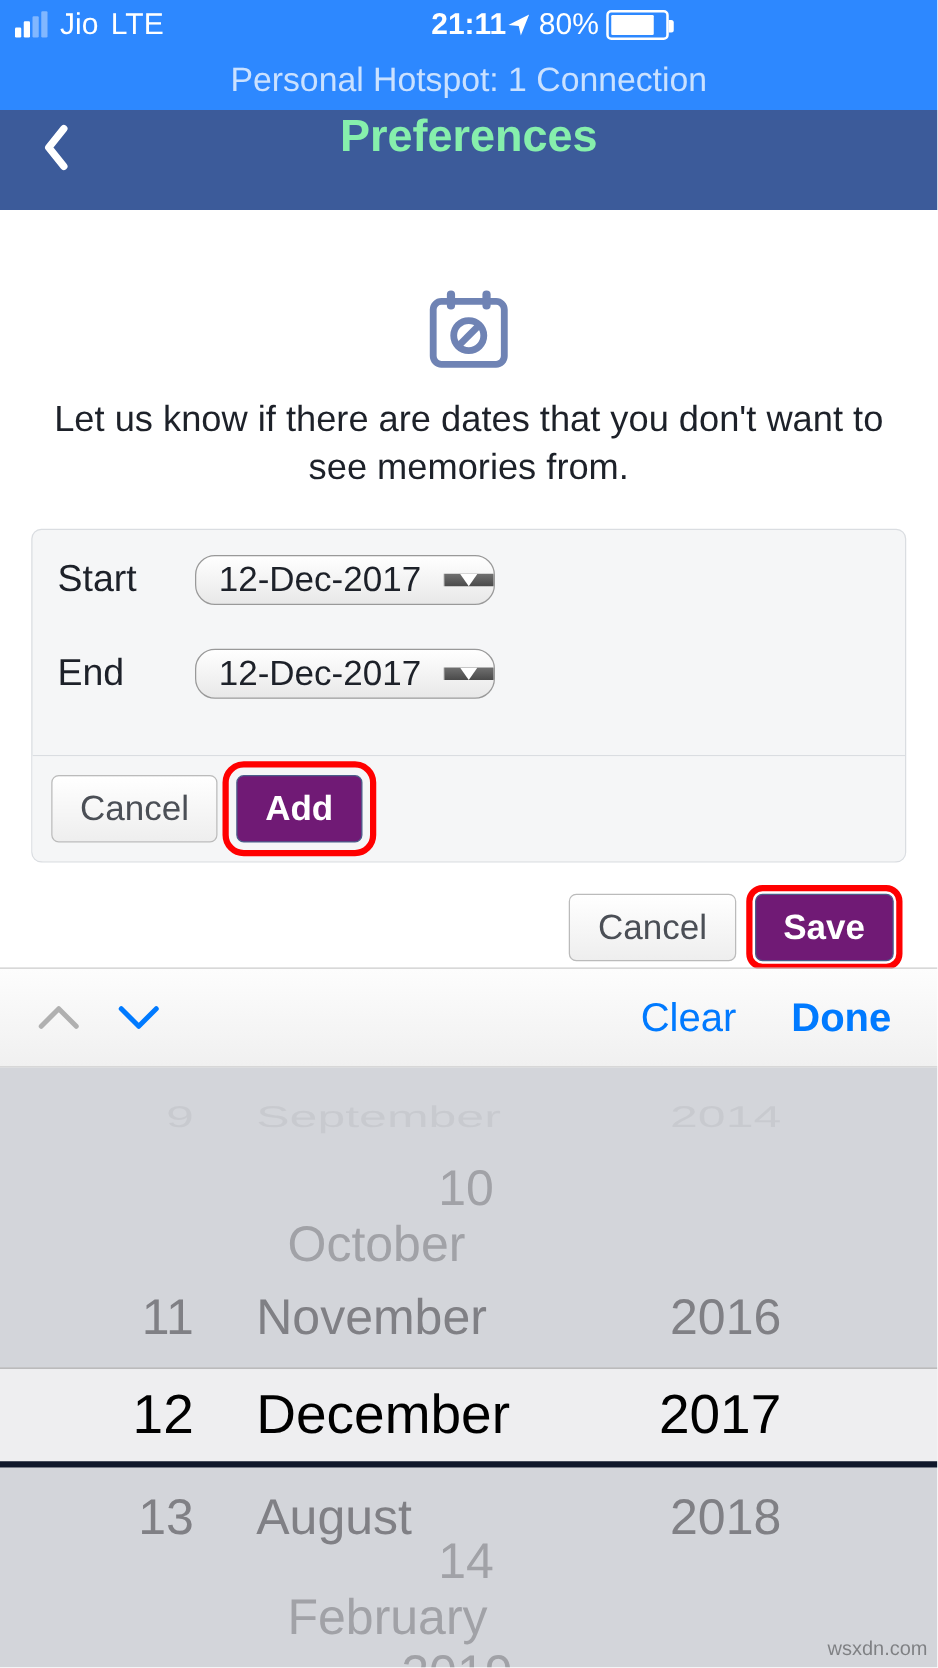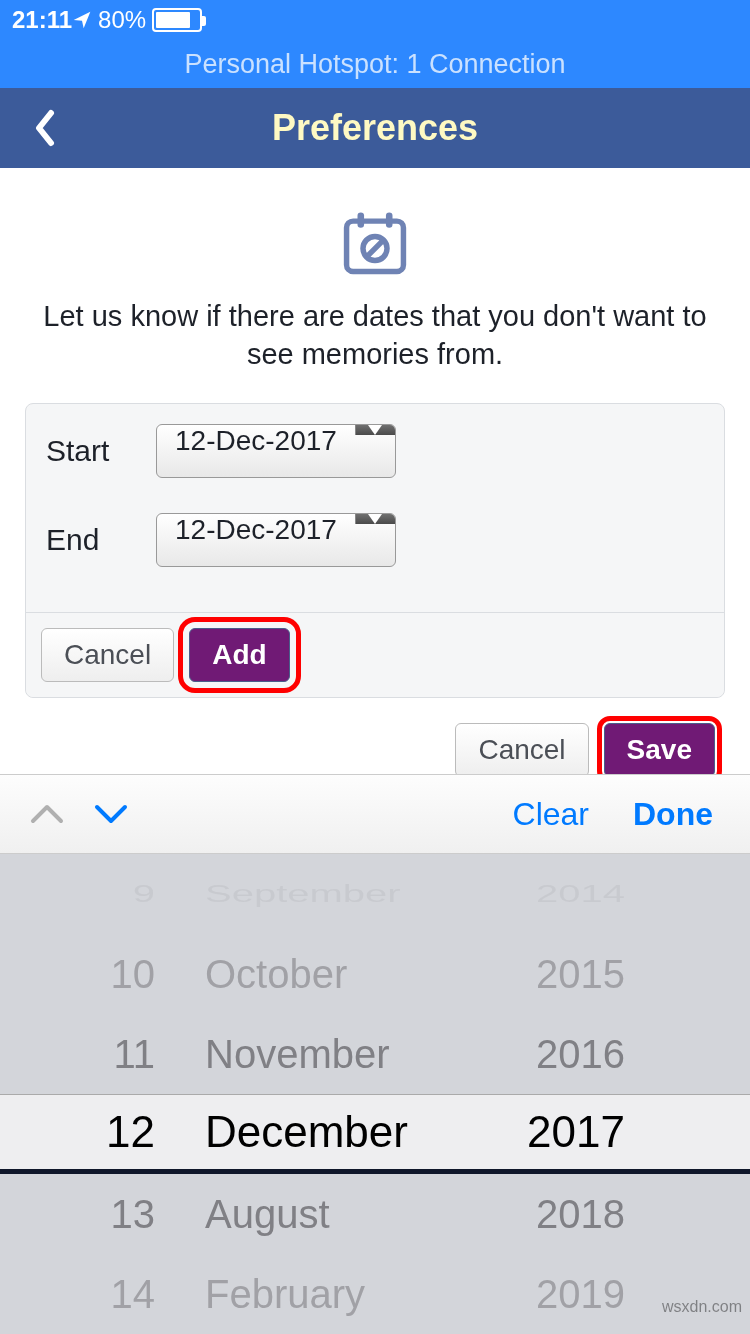--- a/index.html
+++ b/index.html
@@ -11,33 +11,33 @@
 .status-right { flex: 1; display: flex; align-items: center; gap: 6px; }
 .sig-bars { display: flex; align-items: flex-end; gap: 2px; height: 20px; }
 .sig-bars span { width: 5px; background: #fff; border-radius: 1px; }
 .sig-bars span.dim { background: rgba(255,255,255,0.4); }
 .battery { width: 50px; height: 24px; border: 2px solid #fff; border-radius: 4px; position: relative; padding: 2px; }
 .battery::after { content: ""; position: absolute; right: -6px; top: 6px; width: 4px; height: 10px; background: #fff; border-radius: 0 2px 2px 0; }
 .battery-fill { height: 100%; width: 80%; background: #fff; border-radius: 1px; }
 
 .hotspot-bar { height: 48px; background: #2d88ff; color: rgba(255,255,255,0.75); display: flex; align-items: center; justify-content: center; font-size: 27px; }
 
-.nav-bar { height: 80px; background: #3c5b9a; color: #fef9c3; display: flex; align-items: center; position: relative; }
+.nav-bar { height: 80px; background: #3c5b9a; color: #86efac; display: flex; align-items: flex-start; position: relative; }
 .back-btn { position: absolute; left: 15px; width: 60px; height: 60px; display: flex; align-items: center; justify-content: center; }
 .nav-title { flex: 1; text-align: center; font-size: 36px; font-weight: 700; }
 
-.content { padding: 40px 20px 20px; }
+.content { padding: 60px 20px 20px; }
 .hero-icon { display: flex; justify-content: center; margin-bottom: 20px; }
 .instructions { text-align: center; font-size: 29px; color: #1d2129; padding: 0 15px; line-height: 1.3; margin-bottom: 30px; }
 
 .date-card { border: 1px solid #dadde1; border-radius: 8px; margin: 0 5px; background: #f5f6f7; }
 .date-rows { padding: 20px 20px 10px; }
 .date-row { display: flex; align-items: center; margin-bottom: 35px; gap: 30px; }
 .date-label { font-size: 30px; color: #1d2129; width: 80px; }
-.date-select { display: flex; align-items: flex-start; height: 54px; border: 1px solid #999; border-radius: 6px; overflow: hidden; background: linear-gradient(#fff,#e8e8e8); }
+.date-select { display: flex; align-items: center; height: 40px; border: 1px solid #999; border-radius: 16px; overflow: hidden; background: linear-gradient(#fff,#e8e8e8); }
 .date-value { padding: 0 18px; font-size: 28px; display: flex; align-items: center; color: #1d2129; }
 .date-arrow { width: 40px; background: linear-gradient(#707070,#4a4a4a); display: flex; align-items: center; justify-content: center; border-left: 1px solid #888; }
 .card-actions { border-top: 1px solid #dadde1; padding: 15px; display: flex; gap: 15px; background: #f5f6f7; border-radius: 0 0 8px 8px; }
 .btn { padding: 10px 22px; font-size: 28px; border-radius: 6px; border: 1px solid #bbb; background: linear-gradient(#fff,#eee); color: #4b4f56; font-weight: 500; }
 .btn-primary { background: #701a75; color: #fff; border-color: #4a5d8a; font-weight: 600; }
 
 .page-actions { display: flex; justify-content: flex-end; gap: 15px; padding: 25px 15px 0; }
 
 .highlight { outline: 5px solid #ff0000; outline-offset: 6px; }
 .highlight-tight { outline: 5px solid #ff0000; outline-offset: 2px; }
@@ -50,28 +50,38 @@
 
 .picker { position: absolute; bottom: 0; left: 0; right: 0; height: 480px; background: #d3d5da; overflow: hidden; }
 .wheel-row { display: flex; height: 80px; align-items: center; justify-content: center; }
 .wheel-row .col-day { width: 100px; text-align: right; padding-right: 30px; }
 .wheel-row .col-month { width: 330px; text-align: left; padding-left: 20px; }
 .wheel-row .col-year { width: 150px; text-align: right; padding-right: 40px; }
 .wheel-row span { font-size: 40px; color: #808085; }
 .picker .selected { background: #eeeef0; border-top: 1px solid #aaa; border-bottom: 5px solid #0f172a; }
 .picker .selected span { color: #000; font-size: 44px; font-weight: 400; }
 .fade-more { opacity: 0.12; transform: scaleY(0.6); }
-.fade-1 { opacity: 0.6; }
-
-.watermark { position: absolute; bottom: 18px; right: 8px; font-size: 16px; color: rgba(0,0,0,0.4); }
+.fade-1 { opacity: 0.6; flex-direction: column; }
+
+.watermark { position: absolute; bottom: 5px; right: 8px; font-size: 16px; color: rgba(0,0,0,0.4); }
 </style>
 </head>
 <body>
 
 <div class="status-bar">
+  <div class="status-left">
+    <div class="sig-bars">
+      <span style="height:8px"></span>
+        <span style="height:13px"></span>
+        <span class="dim" style="height:17px"></span>
+        <span class="dim" style="height:21px"></span>
+    </div>
+    <span>Jio</span>
+    <span>LTE</span>
+  </div>
   <div class="status-center">21:11</div>
   <div class="status-right">
     <svg width="20" height="20" viewBox="0 0 24 24" fill="#fff">
         <path d="M2 12 L22 2 L14 22 L12 13 Z"></path>
       </svg>
     <span>80%</span>
     <div class="battery">
         <div class="battery-fill"></div>
       </div>
   </div>
@@ -155,21 +165,20 @@
 
 <div class="picker">
   <div class="wheel-row fade-more">
     <span class="col-day">9</span>
     <span class="col-month">September</span>
     <span class="col-year">2014</span>
   </div>
   <div class="wheel-row fade-1">
     <span class="col-day">10</span>
     <span class="col-month">October</span>
-    <span class="col-year">2015</span>
   </div>
   <div class="wheel-row">
     <span class="col-day">11</span>
     <span class="col-month">November</span>
     <span class="col-year">2016</span>
   </div>
   <div class="wheel-row selected">
     <span class="col-day">12</span>
     <span class="col-month">December</span>
     <span class="col-year">2017</span>

